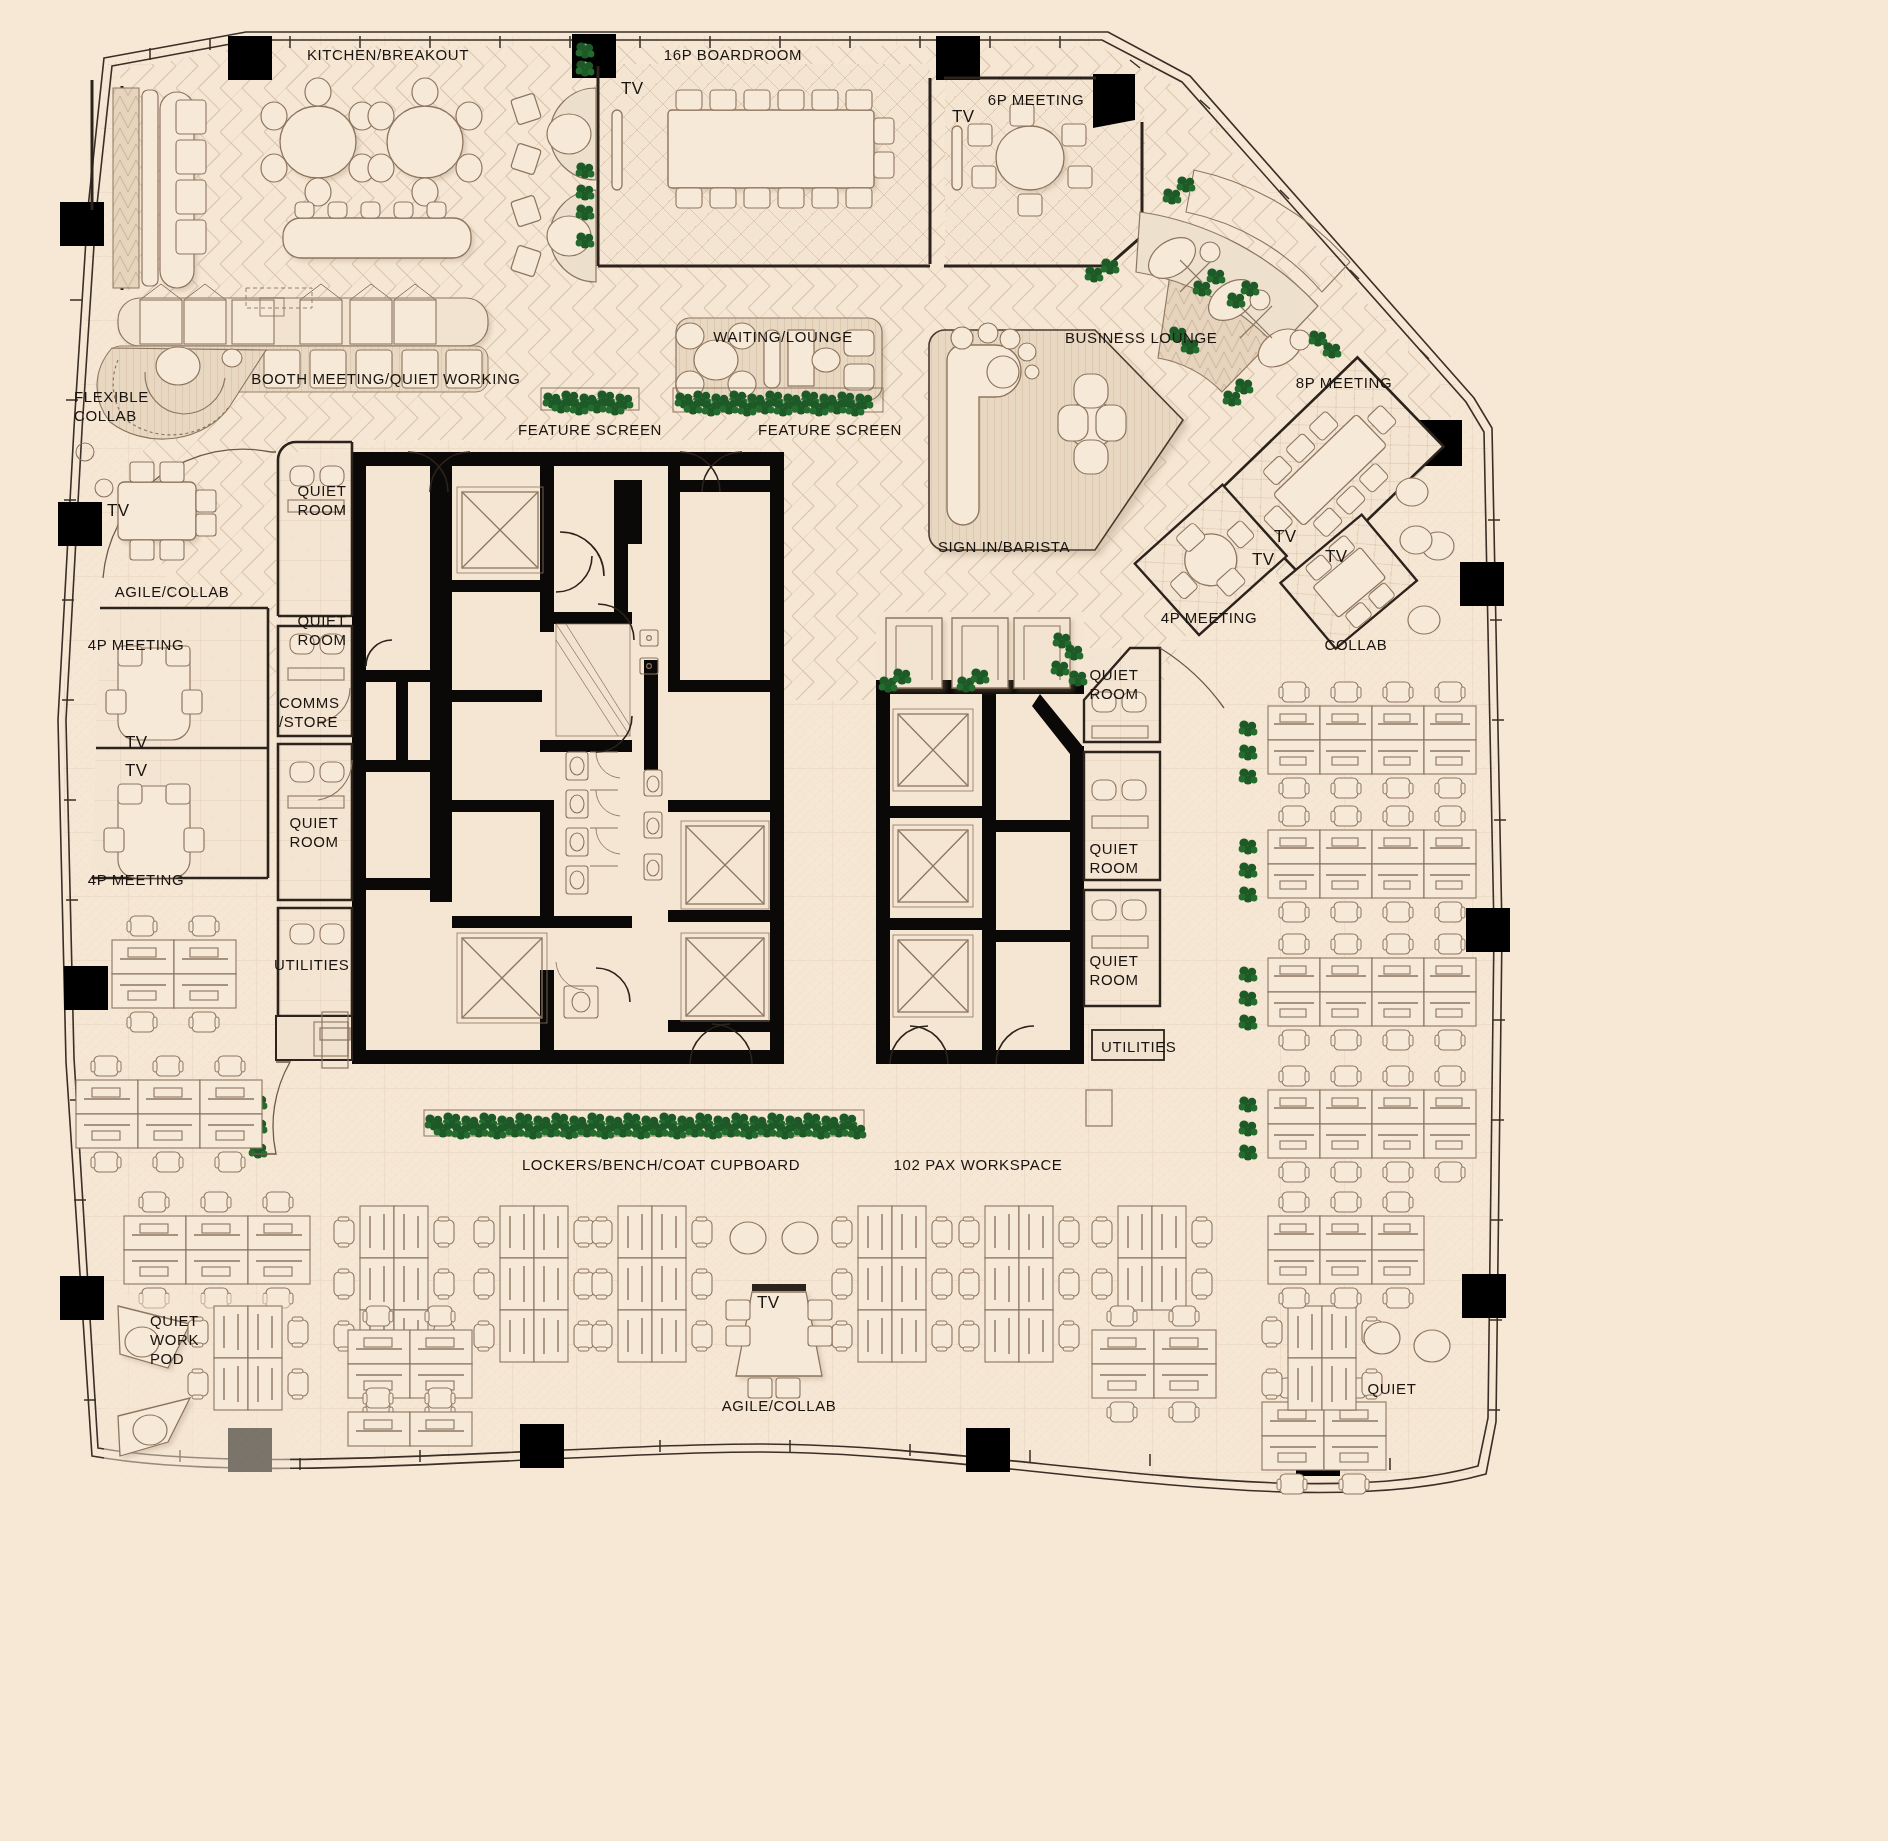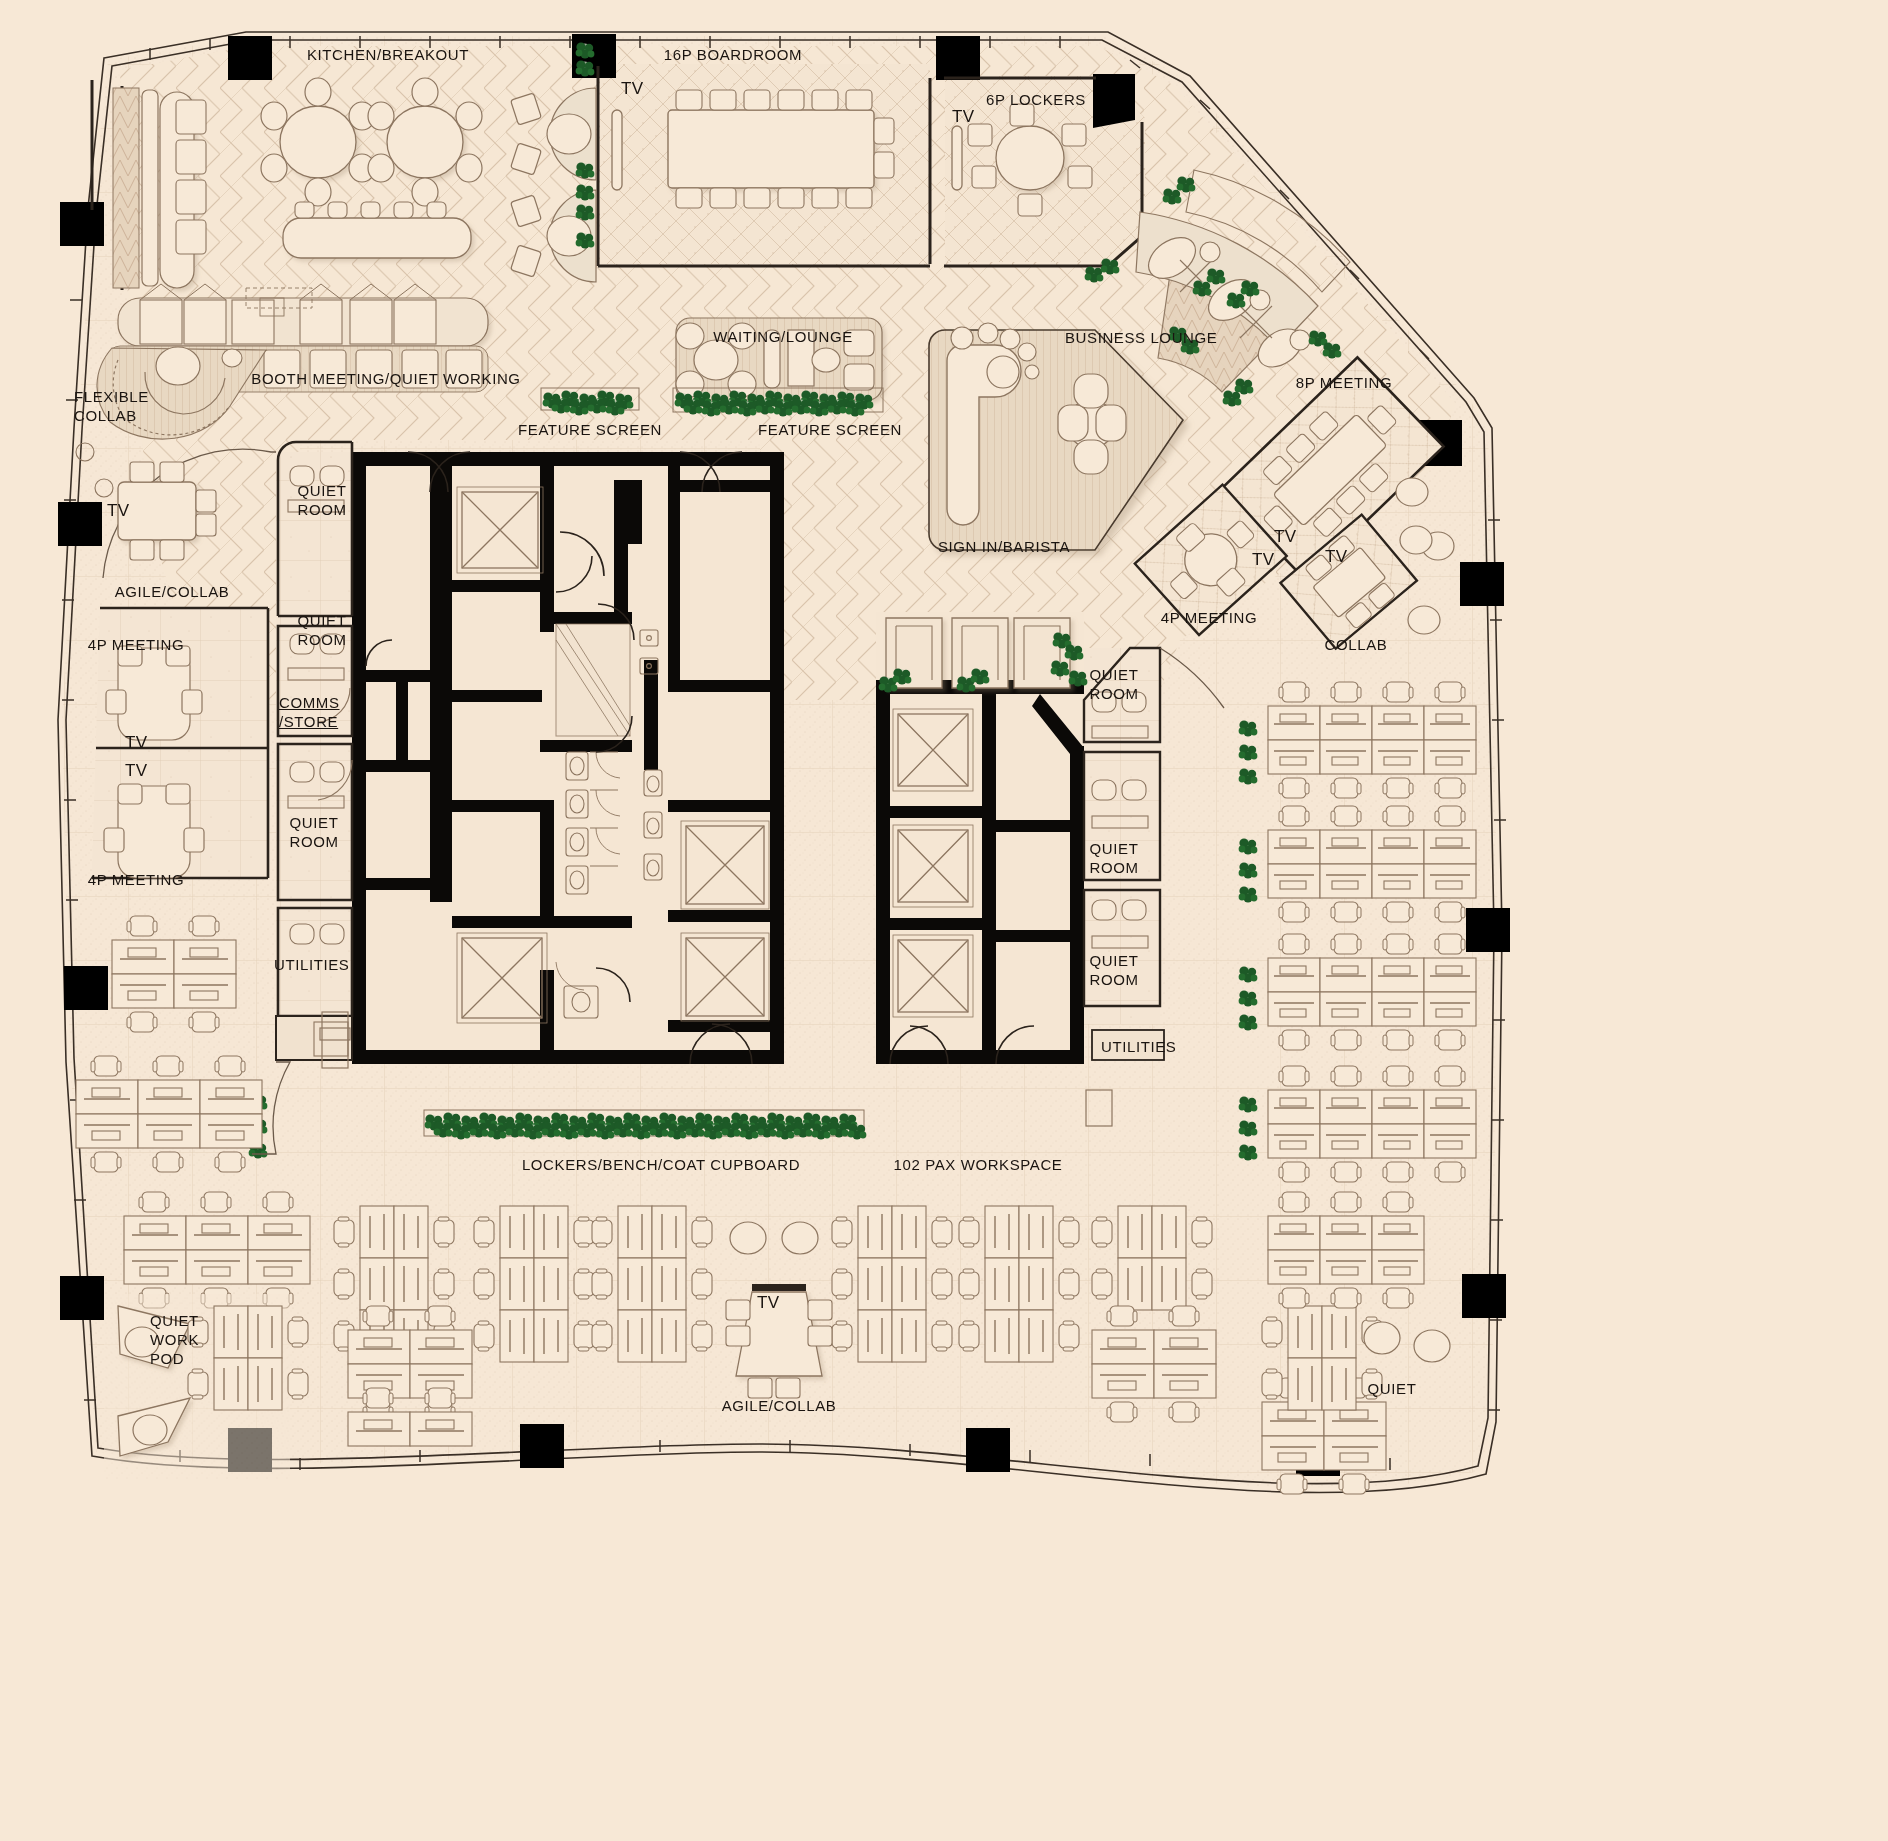--- a/index.html
+++ b/index.html
@@ -1238,21 +1238,21 @@
   <g fill="none" stroke="#8d7660" stroke-width="1.2">
     <rect x="322" y="1012" width="26" height="56"></rect>
     <rect x="320" y="1028" width="30" height="12"></rect>
   </g>
 
 </svg>
 
 <div>
   <div class="lbl c" style="left:388px;top:46px;">KITCHEN/BREAKOUT</div>
   <div class="lbl c" style="left:733px;top:46px;">16P BOARDROOM</div>
-  <div class="lbl c" style="left:1036px;top:91px;">6P LOCKERS</div>
+  <div class="lbl c" style="left:1036px;top:91px;">6P MEETING</div>
   <div class="lbl tv" style="left:621px;top:78px;">TV</div>
   <div class="lbl tv" style="left:952px;top:106px;">TV</div>
   <div class="lbl c" style="left:783px;top:284px;margin-top:44px;">WAITING/LOUNGE</div>
   <div class="lbl c" style="left:386px;top:370px;">BOOTH MEETING/QUIET WORKING</div>
   <div class="lbl" style="left:74px;top:388px;">FLEXIBLE
 COLLAB</div>
   <div class="lbl c" style="left:590px;top:421px;">FEATURE SCREEN</div>
   <div class="lbl c" style="left:830px;top:421px;">FEATURE SCREEN</div>
   <div class="lbl" style="left:1065px;top:329px;">BUSINESS LOUNGE</div>
   <div class="lbl c" style="left:1004px;top:538px;">SIGN IN/BARISTA</div>
@@ -1265,21 +1265,21 @@
   <div class="lbl tv" style="left:107px;top:500px;">TV</div>
   <div class="lbl c" style="left:172px;top:583px;">AGILE/COLLAB</div>
   <div class="lbl c" style="left:136px;top:636px;">4P MEETING</div>
   <div class="lbl tv" style="left:125px;top:732px;">TV</div>
   <div class="lbl tv" style="left:125px;top:760px;">TV</div>
   <div class="lbl c" style="left:136px;top:871px;">4P MEETING</div>
   <div class="lbl c" style="left:322px;top:482px;">QUIET
 ROOM</div>
   <div class="lbl c" style="left:322px;top:612px;">QUIET
 ROOM</div>
-  <div class="lbl" style="left:279px;top:694px;text-decoration:underline;">COMMS
+  <div class="lbl" style="left:279px;top:694px;">COMMS
 /STORE</div>
   <div class="lbl c" style="left:314px;top:814px;">QUIET
 ROOM</div>
   <div class="lbl" style="left:274px;top:956px;">UTILITIES</div>
   <div class="lbl c" style="left:1114px;top:666px;">QUIET
 ROOM</div>
   <div class="lbl c" style="left:1114px;top:840px;">QUIET
 ROOM</div>
   <div class="lbl c" style="left:1114px;top:952px;">QUIET
 ROOM</div>

